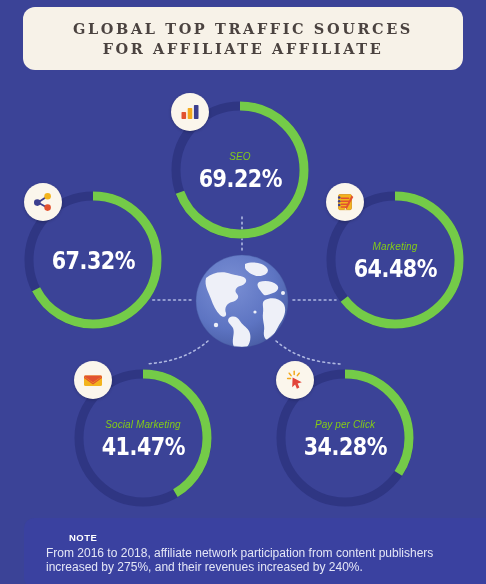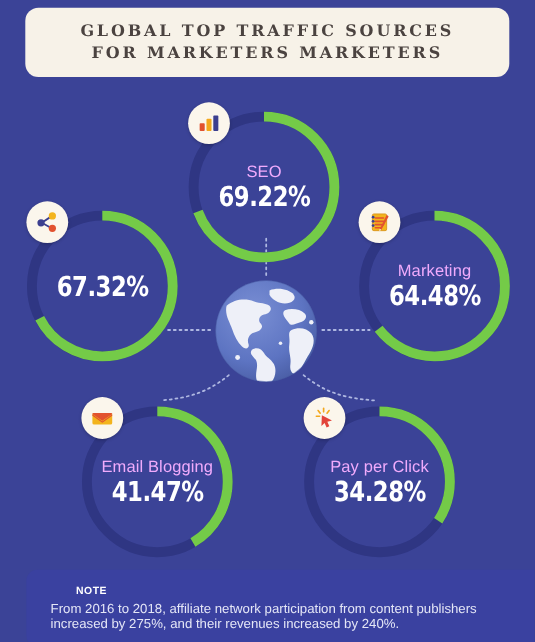--- a/index.html
+++ b/index.html
@@ -85,27 +85,28 @@
     top: 0;
     width: 150px;
     height: 150px;
     display: flex;
     flex-direction: column;
     align-items: center;
     justify-content: center;
     text-align: center;
   }
   .metric .m-label {
-    color: #f0abfc;
-    font-size: 15px;
+    color: #84cc16;
+    font-size: 10px;
     font-weight: 400;
     letter-spacing: 0.1px;
     line-height: 15px;
     margin-bottom: 1px;
     white-space: nowrap;
+    font-style: italic;
   }
   .metric .m-value {
     color: #ffffff;
     font-family: "DejaVu Sans Condensed", "Liberation Sans Narrow", "Liberation Sans", sans-serif;
     font-size: 25px;
     font-weight: 700;
     letter-spacing: -0.5px;
     line-height: 27px;
     transform: scaleX(0.92);
     white-space: nowrap;
@@ -164,21 +165,21 @@
     max-width: 410px;
   }
 </style>
 </head>
 <body>
 
 <div id="infographic">
 
   <div class="title-card">
     <div class="title-line">GLOBAL TOP TRAFFIC SOURCES</div>
-    <div class="title-line">FOR MARKETERS MARKETERS</div>
+    <div class="title-line">FOR AFFILIATE AFFILIATE</div>
   </div>
 
   <svg class="connectors" viewBox="0 0 486 584">
     <g fill="none" stroke="#b9c2e8" stroke-width="1.6" stroke-linecap="round" stroke-dasharray="1.8 3.4" opacity="0.92">
 
       <path d="M242 250 L242 215"></path>
 
       <path d="M191 300 L150 300"></path>
 
       <path d="M293 300 L336 300"></path>
@@ -294,21 +295,21 @@
       </svg>
     </div>
   </div>
 
   <div class="metric" id="metric-email">
     <svg class="ring-svg" width="150" height="150" viewBox="0 0 150 150">
       <circle cx="75" cy="75" r="64" fill="none" stroke="#2f3683" stroke-width="9"></circle>
       <circle cx="75" cy="75" r="64" fill="none" stroke="#74cb48" stroke-width="9" stroke-linecap="butt" stroke-dasharray="166.8 402.1" transform="rotate(-90 75 75)"></circle>
     </svg>
     <div class="ring-text">
-      <div class="m-label">Email Blogging</div>
+      <div class="m-label">Social Marketing</div>
       <div class="m-value">41.47%</div>
     </div>
     <div class="icon-badge badge-tl">
       <svg width="24" height="24" viewBox="0 0 24 24">
         <rect x="3" y="7.5" width="18" height="10.5" rx="1.5" fill="#f3b41d"></rect>
         <path d="M3 8.3 L12 14.6 L21 8.3 L21 7.9 A1.4 1.4 0 0 0 19.6 7.5 L4.4 7.5 A1.4 1.4 0 0 0 3 7.9 Z" fill="#e2522f"></path>
         <path d="M3 8.6 L12 15.1 L21 8.6 L21 9.9 L12 16.4 L3 9.9 Z" fill="#e2522f"></path>
       </svg>
     </div>
   </div>

